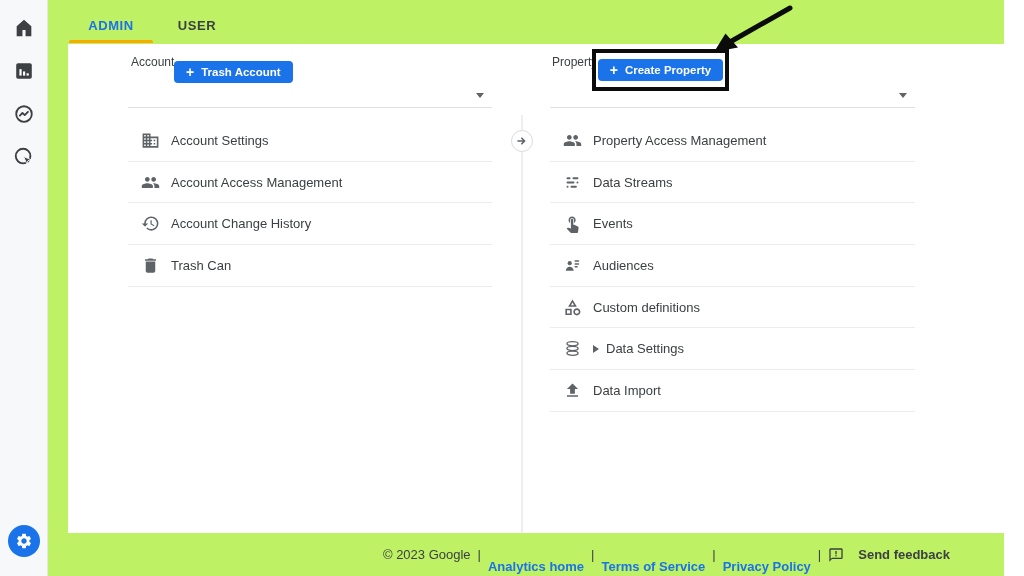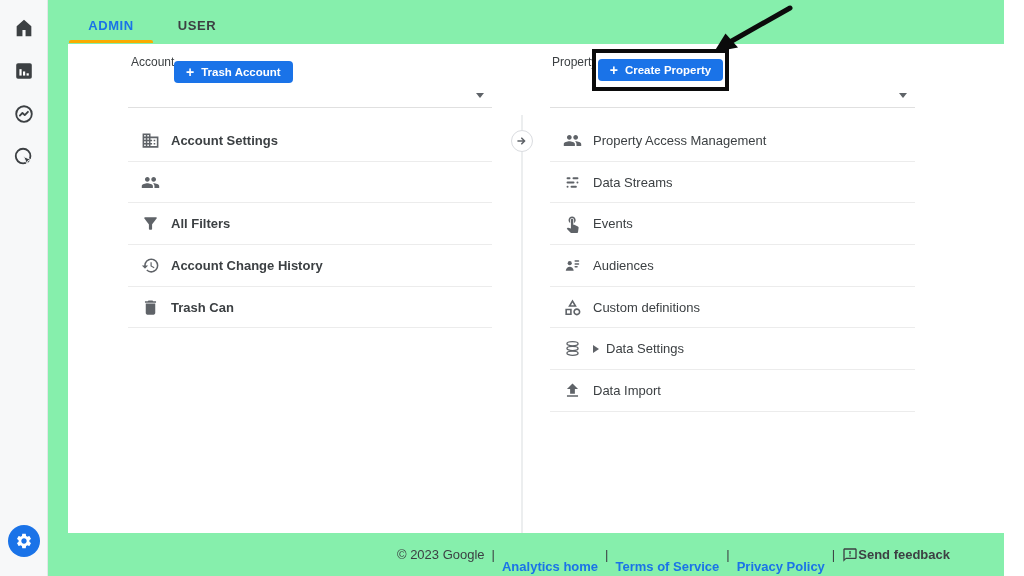--- a/index.html
+++ b/index.html
@@ -1,18 +1,18 @@
 <!DOCTYPE html>
 <html><head>
 <meta charset="utf-8">
 <style>
   * { margin:0; padding:0; box-sizing:border-box; }
   html,body { width:1024px; height:576px; }
   body { font-family:"Liberation Sans", sans-serif; }
-  .stage { position:relative; width:1004px; height:576px; background:#86efac; overflow:hidden; }
+  .stage { position:relative; width:1004px; height:576px; background:#bef264; overflow:hidden; }
 
   
   .rail { position:absolute; left:0; top:0; bottom:0; width:48px; background:#f7f8f9; border-right:1px solid #e4e6e8; }
   .rail-btn { position:absolute; left:12px; width:24px; height:24px; display:flex; align-items:center; justify-content:center; cursor:pointer; }
   .rail-btn svg { width:22px; height:22px; }
   .gear-wrap { position:absolute; left:8px; top:525px; width:32px; height:32px; border-radius:50%; background:#1a73e8; display:flex; align-items:center; justify-content:center; cursor:pointer; }
   .gear-wrap svg { width:18px; height:18px; }
 
   
   .tab { position:absolute; top:8px; height:34px; width:86px; display:flex; align-items:center; justify-content:center; font-size:13px; font-weight:bold; letter-spacing:.6px; cursor:pointer; }
@@ -33,41 +33,41 @@
 
   .anno-box { position:absolute; left:524px; top:5px; width:137px; height:42px; border:4px solid #0b0b0b; background:#fff; display:flex; align-items:center; justify-content:center; }
   .anno-box .create-btn { position:static; }
 
   .selector { position:absolute; top:40px; height:24px; border-bottom:1px solid #e0e0e0; cursor:pointer; }
   .sel-acct { left:60px; width:364px; }
   .sel-prop { left:482px; width:365px; }
   .caret { position:absolute; right:8px; top:9px; width:0; height:0; border-left:4.5px solid transparent; border-right:4.5px solid transparent; border-top:5.5px solid #5f6368; }
 
   .menu { position:absolute; top:76px; }
-  .menu-acct { left:60px; width:364px;font-weight:bold; }
+  .menu-acct { left:60px; width:364px; }
   .menu-prop { left:482px; width:365px; }
   .row { height:41.7px; display:flex; align-items:center; border-bottom:1px solid #ececec; cursor:pointer; }
   .ric { width:20px; height:20px; margin-left:12px; margin-right:11px; flex:0 0 auto; display:flex; align-items:center; justify-content:center; }
   .ric svg { width:19px; height:19px; }
   .rlabel { font-size:13px; color:#3c4043; }
   .expand-caret { width:0; height:0; border-top:4.5px solid transparent; border-bottom:4.5px solid transparent; border-left:6px solid #5f6368; margin-right:7px; }
 
   
   .vdivider { position:absolute; left:453px; top:71px; bottom:0; width:2px; background:#eceeef; }
   .collapse-toggle { position:absolute; left:443px; top:86px; width:22px; height:22px; border-radius:50%; background:#fff; border:1px solid #dadce0; display:flex; align-items:center; justify-content:center; cursor:pointer; }
   .collapse-toggle svg { width:12px; height:12px; }
 
   
   .anno-arrow { position:absolute; left:700px; top:0; width:100px; height:60px; pointer-events:none; }
 
   
   .footer { position:absolute; left:12px; right:0; bottom:0; height:43px; display:flex; align-items:center; justify-content:flex-end; padding-right:54px; gap:7px; font-size:13px; color:#3c4043; }
   .footer .flink { color:#1a73e8; font-weight:bold; text-decoration:none; cursor:pointer;margin-top:24px; }
   .footer .fsep { color:#3c4043; }
-  .feedback { display:flex; align-items:center; gap:0; cursor:pointer; color:#3c4043; font-weight:bold; }
+  .feedback { display:flex; align-items:center; gap:14px; cursor:pointer; color:#3c4043; font-weight:bold; }
   .feedback svg { width:16px; height:16px; }
 </style>
 </head>
 <body>
 
 <div class="stage">
 
   <div class="rail">
     <div class="rail-btn" style="top:16px">
       <svg viewBox="0 0 24 24">
@@ -124,28 +124,21 @@
             </svg>
           </span>
         <span class="rlabel">Account Settings</span>
       </div>
       <div class="row">
         <span class="ric">
             <svg viewBox="0 0 24 24">
               <path fill="#5f6368" d="M16 11c1.66 0 2.99-1.34 2.99-3S17.66 5 16 5c-1.66 0-3 1.34-3 3s1.34 3 3 3zm-8 0c1.66 0 2.99-1.34 2.99-3S9.66 5 8 5C6.34 5 5 6.34 5 8s1.34 3 3 3zm0 2c-2.33 0-7 1.17-7 3.5V19h14v-2.5c0-2.33-4.67-3.5-7-3.5zm8 0c-.29 0-.62.02-.97.05 1.16.84 1.97 1.97 1.97 3.45V19h6v-2.5c0-2.33-4.67-3.5-7-3.5z"></path>
             </svg>
           </span>
-      </div>
-      <div class="row">
-        <span class="ric">
-            <svg viewBox="0 0 24 24">
-              <path fill="#5f6368" d="M4.25 5.61C6.27 8.2 10 13 10 13v6c0 .55.45 1 1 1h2c.55 0 1-.45 1-1v-6s3.72-4.8 5.74-7.39A.998.998 0 0 0 18.95 4H5.04c-.83 0-1.3.95-.79 1.61z"></path>
-            </svg>
-          </span>
-        <span class="rlabel">All Filters</span>
+        <span class="rlabel">Account Access Management</span>
       </div>
       <div class="row">
         <span class="ric">
             <svg viewBox="0 0 24 24">
               <path fill="#5f6368" d="M13 3a9 9 0 0 0-9 9H1l3.89 3.89.07.14L9 12H6c0-3.87 3.13-7 7-7s7 3.13 7 7-3.13 7-7 7c-1.93 0-3.68-.79-4.94-2.06l-1.42 1.42A8.954 8.954 0 0 0 13 21a9 9 0 0 0 0-18zm-1 5v5l4.28 2.54.72-1.21-3.5-2.08V8H12z"></path>
             </svg>
           </span>
         <span class="rlabel">Account Change History</span>
       </div>
       <div class="row">

